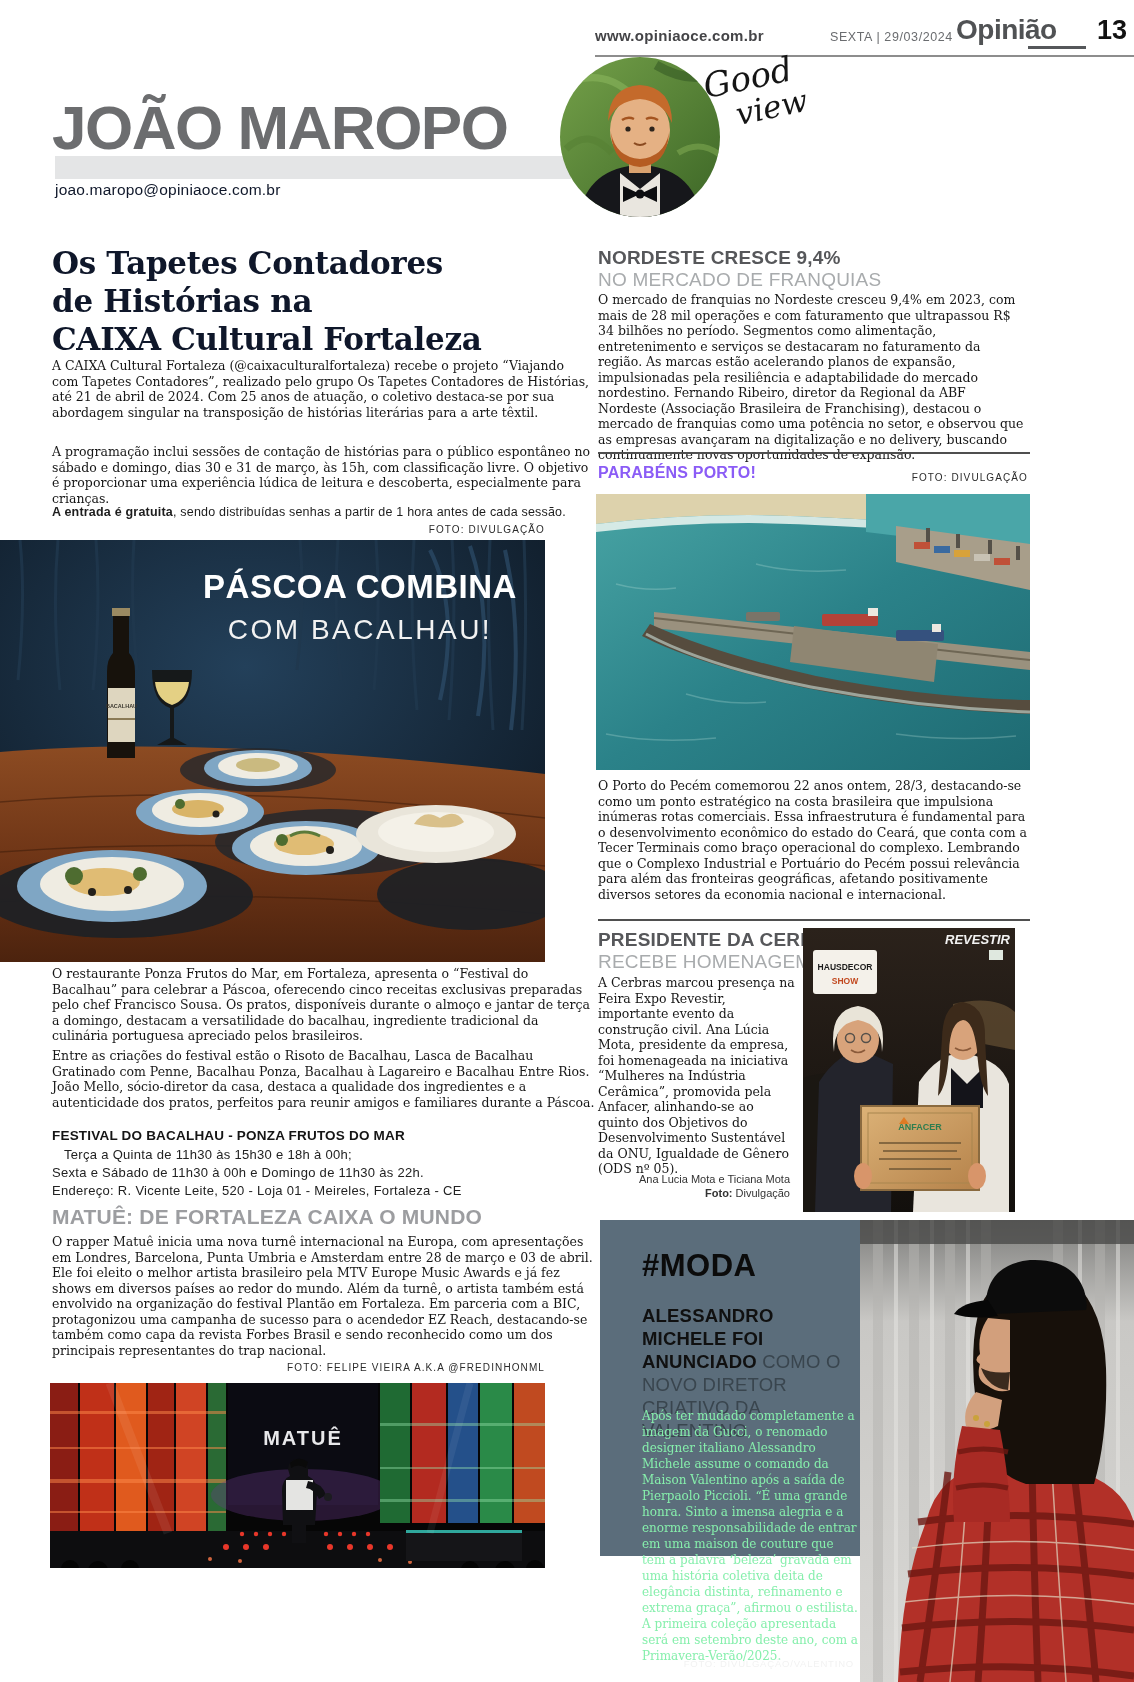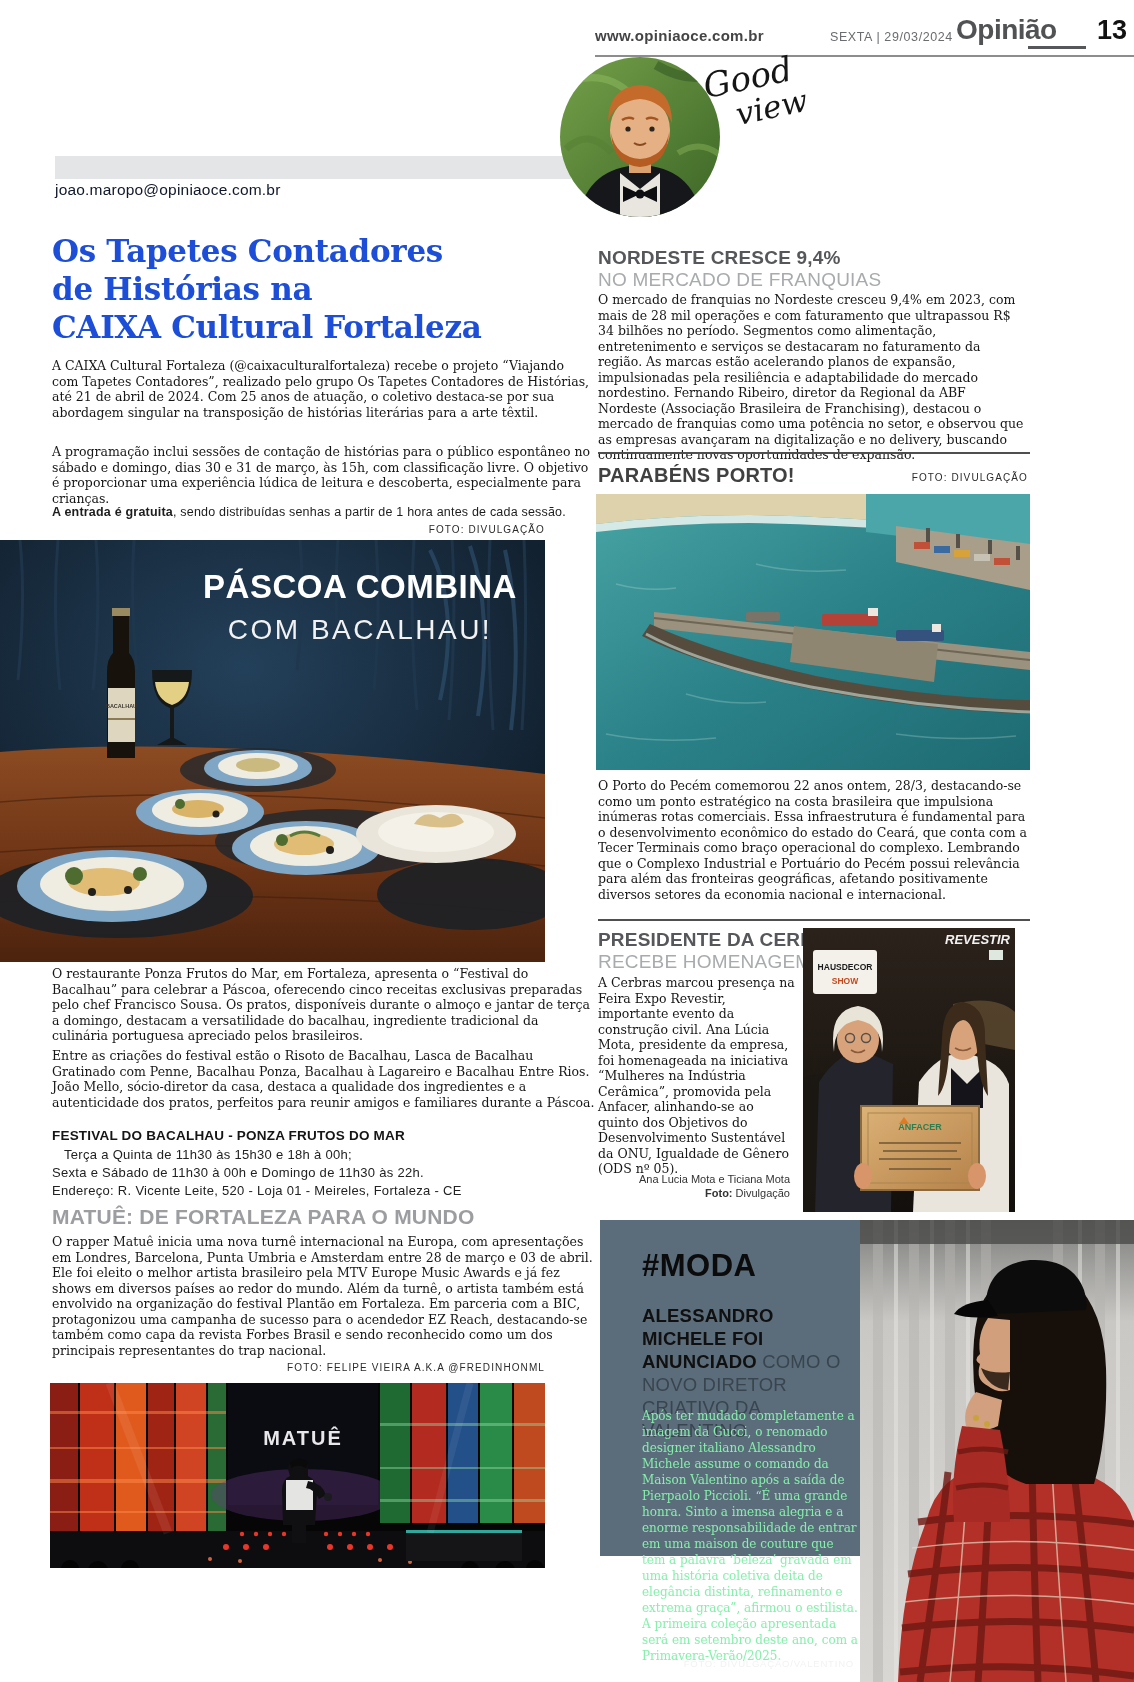--- a/index.html
+++ b/index.html
@@ -22,22 +22,22 @@
   .mast-bar  { left:55px; top:156px; width:516px; height:23px; background:#e4e5e6; }
   .mast-name { left:52px; top:92px; font-weight:bold; font-size:62px; color:#6c6d6f; letter-spacing:-1.5px; }
   .mast-email{ left:55px; top:181px; font-size:15.5px; color:#0f172a; letter-spacing:.2px; }
   .avatar    { left:560px; top:57px; width:160px; height:160px; border-radius:50%; overflow:hidden; }
   .goodview  { left:706px; top:56px; transform:rotate(-12deg); font-family:"DejaVu Serif",serif;
                font-style:italic; color:#151515; }
   .goodview .g1 { font-size:34px; }
   .goodview .g2 { font-size:31px; margin-left:26px; margin-top:-4px; }
 
   
-  .headline1 { left:52px; top:232px; font-family:"DejaVu Serif",serif; font-weight:bold; font-size:31px;
-               line-height:38px; color:#1d4ed8; letter-spacing:-.3px; }
+  .headline1 { left:52px; top:244px; font-family:"DejaVu Serif",serif; font-weight:bold; font-size:31px;
+               line-height:38px; color:#0f172a; letter-spacing:-.3px; }
   .body-text { font-family:"DejaVu Serif",serif; font-size:12.5px; line-height:15.5px; color:#171717; }
   .credit    { font-size:10px; letter-spacing:1.1px; color:#2b2b2b; }
   .h2dark  { font-weight:bold; font-size:19px; color:#56575a; letter-spacing:.2px; }
   .h2light { font-weight:normal; font-size:19px; color:#a8abad; letter-spacing:.2px; }
   .rule    { height:1.5px; background:#4f4f4f; }
 
   .p1a { left:52px; top:358px; width:540px; }
   .p2a { left:52px; top:444px; width:540px; }
   .note{ left:52px; top:505px; width:545px; font-size:12.5px; color:#1d1d1d; letter-spacing:.2px; }
   .cred1 { left:52px; top:524px; width:493px; text-align:right; }
@@ -56,21 +56,21 @@
   .fest    { font-size:13px; color:#222; letter-spacing:.3px; }
   .matue-h { left:52px; top:1205px; font-weight:bold; font-size:21px; color:#9c9da0; letter-spacing:.2px; }
   .matue-b { left:52px; top:1234px; width:545px; }
   .matue-c { left:52px; top:1362px; width:493px; text-align:right; }
   .photo-concert { left:50px; top:1383px; width:495px; height:185px; }
 
   .nord-h1 { left:598px; top:247px; }
   .nord-h2 { left:598px; top:269px; }
   .nord-b  { left:598px; top:292px; width:430px; }
   .rule2   { left:598px; top:452px; width:432px; }
-  .porto-h { left:598px; top:464px; font-weight:bold; font-size:20px; color:#404040; letter-spacing:.2px; }
+  .porto-h { left:598px; top:464px; font-weight:bold; font-size:16px; color:#8b5cf6; letter-spacing:.2px; }
   .porto-c { left:598px; top:472px; width:430px; text-align:right; }
   .photo-port { left:596px; top:494px; width:434px; height:276px; }
   .porto-b { left:598px; top:778px; width:432px; }
   .rule3   { left:598px; top:919px; width:432px; }
   .cerb-h1 { left:598px; top:929px; }
   .cerb-h2 { left:598px; top:951px; }
   .cerb-b  { left:598px; top:975px; width:200px; }
   .photo-cerb { left:803px; top:928px; width:212px; height:284px; }
   .cerb-cap { left:555px; top:1172px; width:235px; text-align:right; font-size:11px; line-height:14px; color:#333; }
 
@@ -90,20 +90,21 @@
 <div class="page">
 
   <div class="abs hdr-url sans">www.opiniaoce.com.br</div>
   <div class="abs hdr-date sans">SEXTA | 29/03/2024</div>
   <div class="abs hdr-logo sans">Opinião</div>
   <div class="abs hdr-logo-bar"></div>
   <div class="abs hdr-page sans">13</div>
   <div class="abs hdr-rule"></div>
 
   <div class="abs mast-bar"></div>
+  <div class="abs mast-name sans">JOÃO MAROPO</div>
   <div class="abs mast-email sans">joao.maropo@opiniaoce.com.br</div>
 
   <div class="abs avatar">
     <svg width="160" height="160" viewBox="0 0 160 160">
       <defs>
         <linearGradient id="avbg" x1="0" y1="0" x2="1" y2="1">
           <stop offset="0" stop-color="#74a049"></stop>
             <stop offset="1" stop-color="#3c6626"></stop>
         </linearGradient>
       </defs>
@@ -238,21 +239,21 @@
     <div class="abs ov2 sans">COM BACALHAU!</div>
   </div>
 
   <p class="abs body-text rest-p1">O restaurante Ponza Frutos do Mar, em Fortaleza, apresenta o “Festival do Bacalhau” para celebrar a Páscoa, oferecendo cinco receitas exclusivas preparadas pelo chef Francisco Sousa. Os pratos, disponíveis durante o almoço e jantar de terça a domingo, destacam a versatilidade do bacalhau, ingrediente tradicional da culinária portuguesa apreciado pelos brasileiros.</p>
   <p class="abs body-text rest-p2">Entre as criações do festival estão o Risoto de Bacalhau, Lasca de Bacalhau Gratinado com Penne, Bacalhau Ponza, Bacalhau à Lagareiro e Bacalhau Entre Rios. João Mello, sócio-diretor da casa, destaca a qualidade dos ingredientes e a autenticidade dos pratos, perfeitos para reunir amigos e familiares durante a Páscoa.</p>
   <div class="abs fest-t sans">FESTIVAL DO BACALHAU - PONZA FRUTOS DO MAR</div>
   <div class="abs fest fest-l1 sans">Terça a Quinta de 11h30 às 15h30 e 18h à 00h;</div>
   <div class="abs fest fest-l2 sans">Sexta e Sábado de 11h30 à 00h e Domingo de 11h30 às 22h.</div>
   <div class="abs fest fest-l3 sans">Endereço: R. Vicente Leite, 520 - Loja 01 - Meireles, Fortaleza - CE</div>
 
-  <div class="abs matue-h sans">MATUÊ: DE FORTALEZA PARA O MUNDO</div>
+  <div class="abs matue-h sans">MATUÊ: DE FORTALEZA CAIXA O MUNDO</div>
   <p class="abs body-text matue-b">O rapper Matuê inicia uma nova turnê internacional na Europa, com apresentações em Londres, Barcelona, Punta Umbria e Amsterdam entre 28 de março e 03 de abril. Ele foi eleito o melhor artista brasileiro pela MTV Europe Music Awards e já fez shows em diversos países ao redor do mundo. Além da turnê, o artista também está envolvido na organização do festival Plantão em Fortaleza. Em parceria com a BIC, protagonizou uma campanha de sucesso para o acendedor EZ Reach, destacando-se também como capa da revista Forbes Brasil e sendo reconhecido como um dos principais representantes do trap nacional.</p>
   <div class="abs credit matue-c sans">FOTO: FELIPE VIEIRA A.K.A @FREDINHONML</div>
 
   <div class="abs photo-concert">
     <svg width="495" height="185" viewBox="0 0 495 185">
       <rect width="495" height="185" fill="#060606"></rect>
       <g>
         <rect x="0" y="0" width="28" height="150" fill="#8a1d14"></rect>
         <rect x="30" y="0" width="34" height="150" fill="#c03018"></rect>
         <rect x="66" y="0" width="30" height="150" fill="#e05a1e"></rect>

